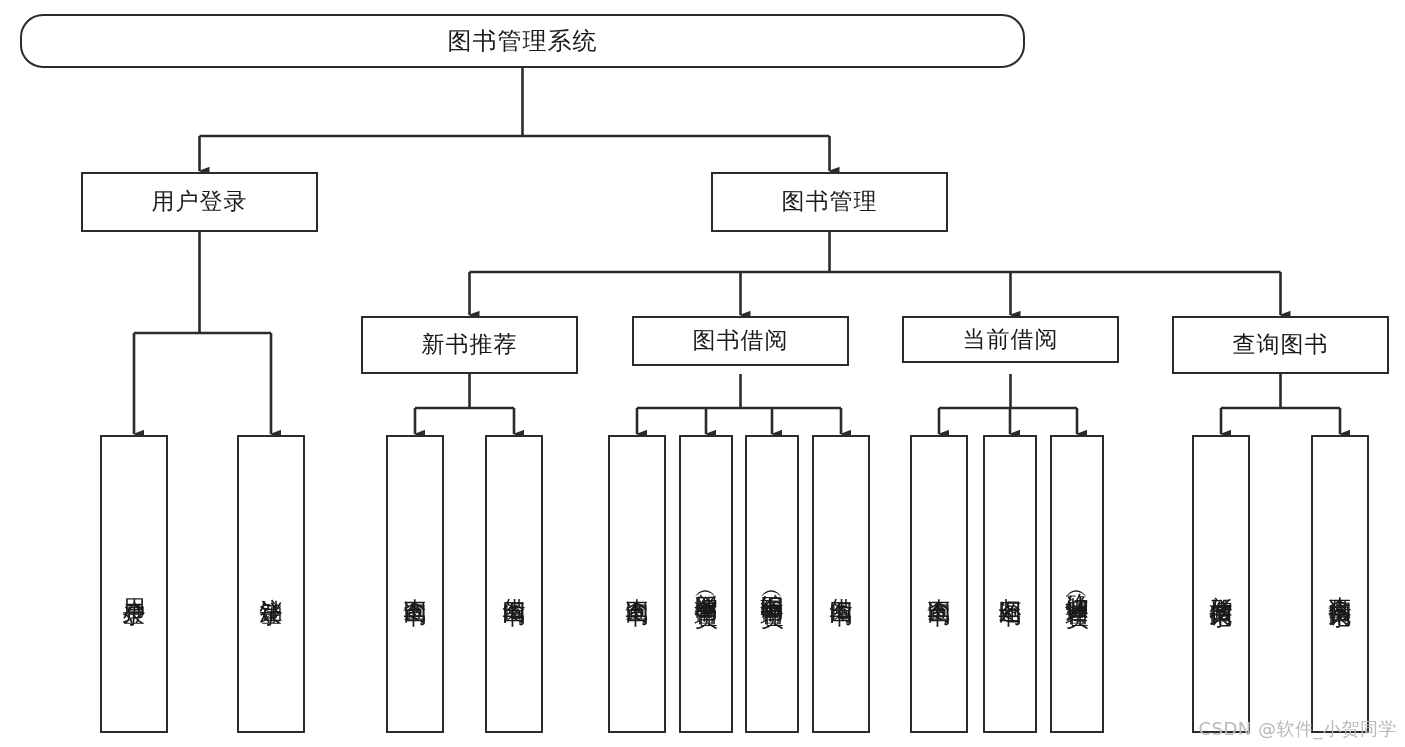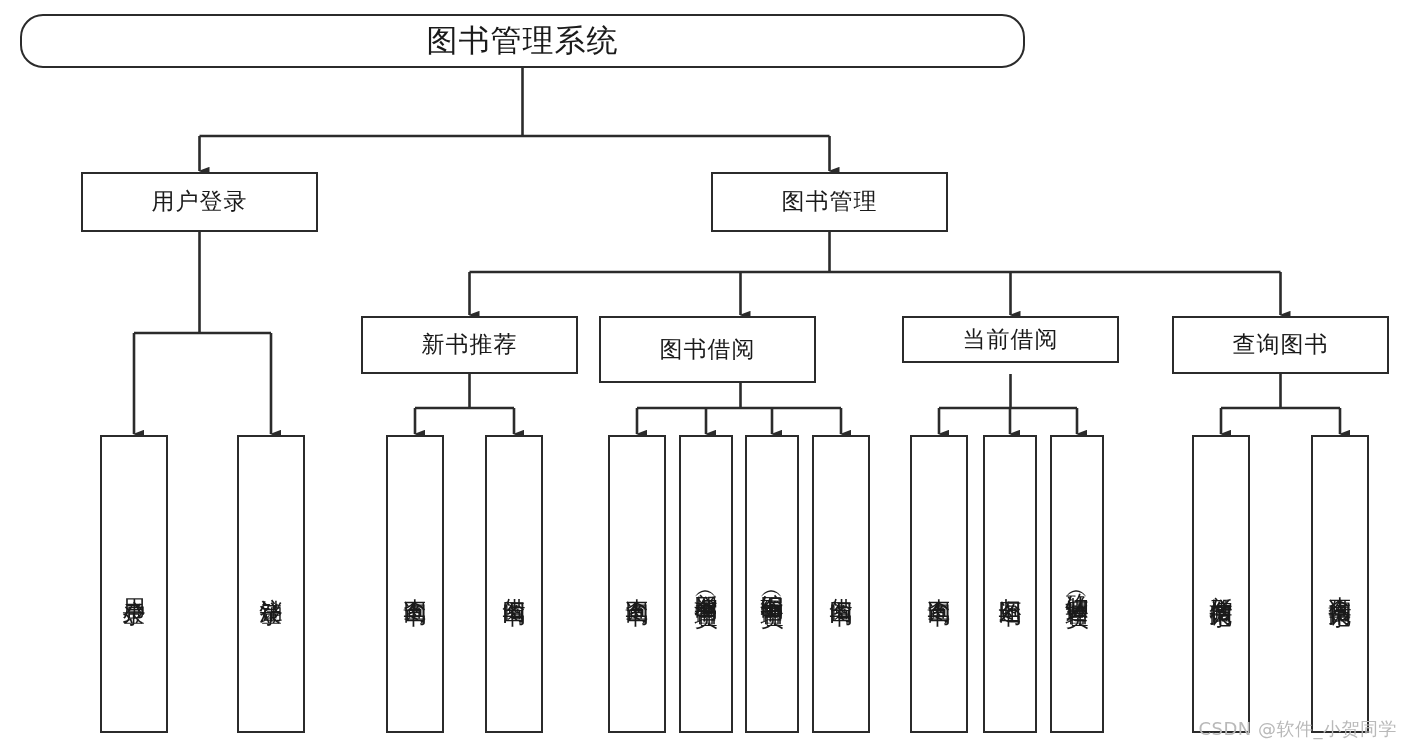--- a/index.html
+++ b/index.html
@@ -47,21 +47,21 @@
     line-height: 1.25;
     letter-spacing: 2px;
     padding: 6px 0;
   }
   .node.vert .vlabel {
     writing-mode: vertical-rl;
     text-orientation: upright;
     white-space: nowrap;
   }
   .node.root {
-    font-size: 31px;
+    font-size: 24px;
     border-radius: 23px;
   }
   .watermark {
     position: absolute;
     right: 8px;
     bottom: 6px;
     font-size: 18px;
     color: #b9b9b9;
     white-space: nowrap;
     letter-spacing: 0.5px;
@@ -122,21 +122,21 @@
   <div class="node horiz" style="left: 81px; top: 172px; width: 237px; height: 60px;">
     <span>用户登录</span>
   </div>
   <div class="node horiz" style="left: 711px; top: 172px; width: 237px; height: 60px;">
     <span>图书管理</span>
   </div>
 
   <div class="node horiz" style="left: 361px; top: 316px; width: 217px; height: 58px;">
     <span>新书推荐</span>
   </div>
-  <div class="node horiz" style="left: 599px; top: 316px; width: 217px; height: 67px;">
+  <div class="node horiz" style="left: 632px; top: 316px; width: 217px; height: 50px;">
     <span>图书借阅</span>
   </div>
   <div class="node horiz" style="left: 902px; top: 316px; width: 217px; height: 47px;">
     <span>当前借阅</span>
   </div>
   <div class="node horiz" style="left: 1172px; top: 316px; width: 217px; height: 58px;">
     <span>查询图书</span>
   </div>
 
   <div class="node vert" style="left: 100px; top: 435px; width: 68px; height: 298px;">

